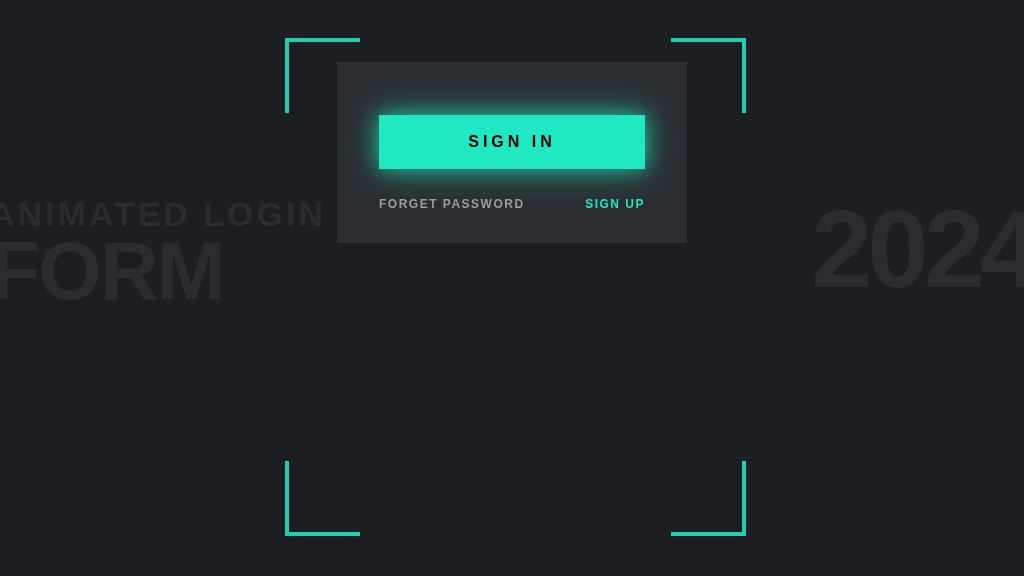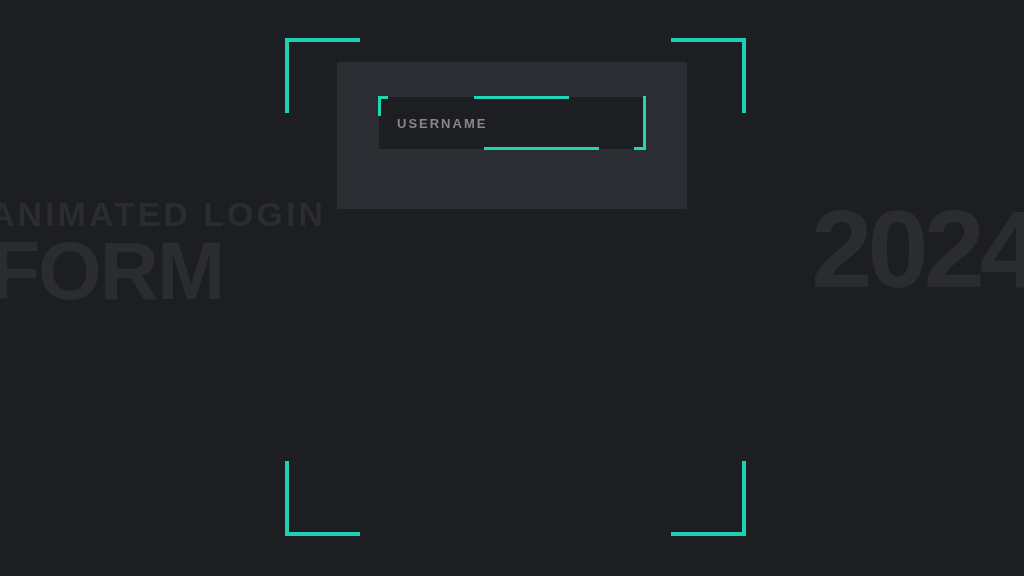--- a/index.html
+++ b/index.html
@@ -199,25 +199,21 @@
 
 <div class="bg-text-right">2024</div>
 
 <div class="corner corner-tl"></div>
 <div class="corner corner-tr"></div>
 <div class="corner corner-bl"></div>
 <div class="corner corner-br"></div>
 
 <div class="login-card">
   
-  <div class="input-wrap">
-    <input type="text" placeholder="USERNAME" style="">
-    <div class="seg u-top-left"></div>
-    <div class="seg u-left"></div>
-    <div class="seg u-top-mid"></div>
-    <div class="seg u-right"></div>
-    <div class="seg u-bot-right"></div>
-    <div class="seg u-bot-mid"></div>
+  
+  
+  <button class="signin-btn">SIGN IN</button>
+  
+  <div class="footer-links">
+    <span class="forget-link">FORGET PASSWORD</span>
+    <span class="signup-link">SIGN UP</span>
   </div>
-  
-  
-  
 </div>
 
 </body></html>

